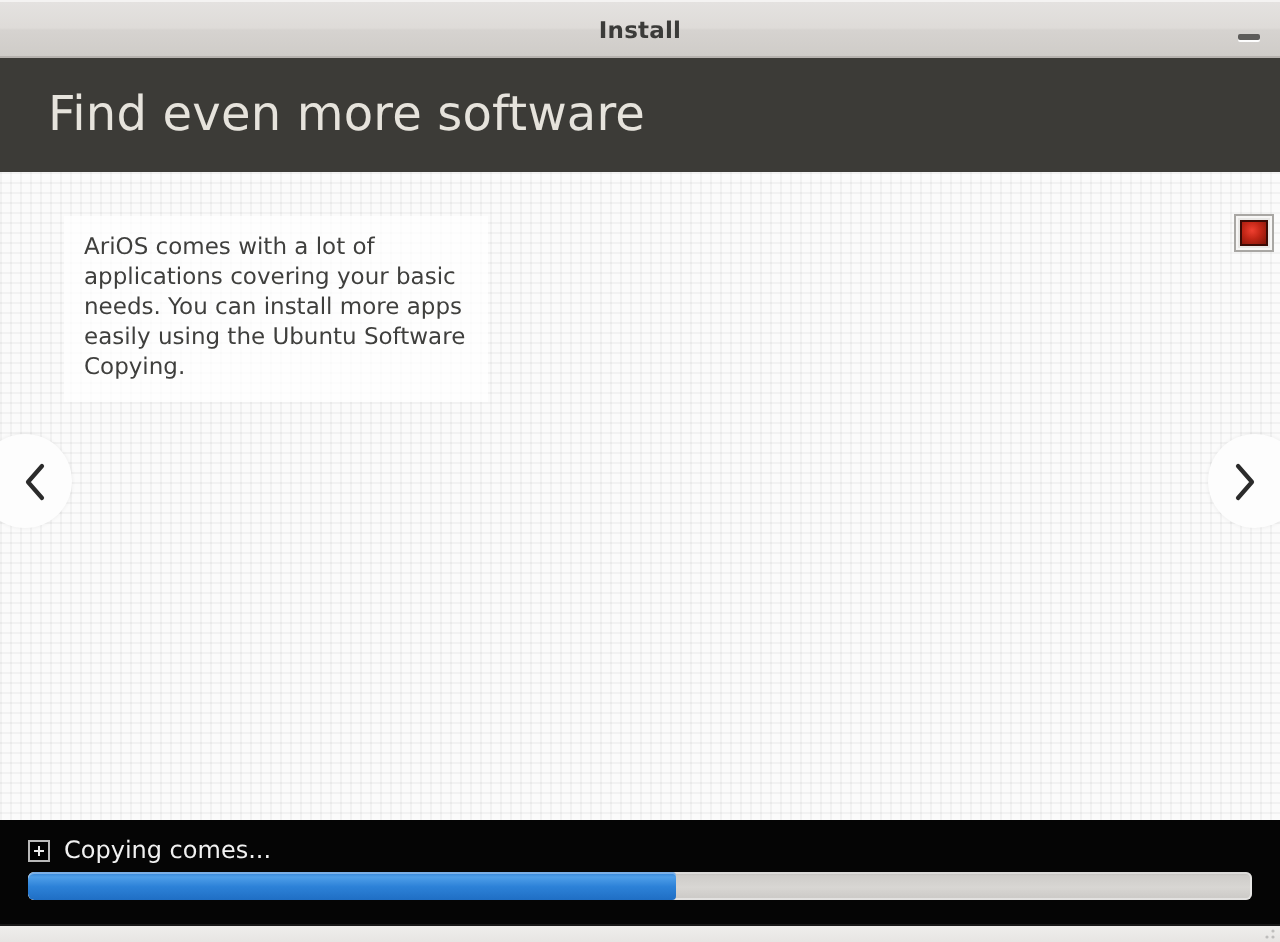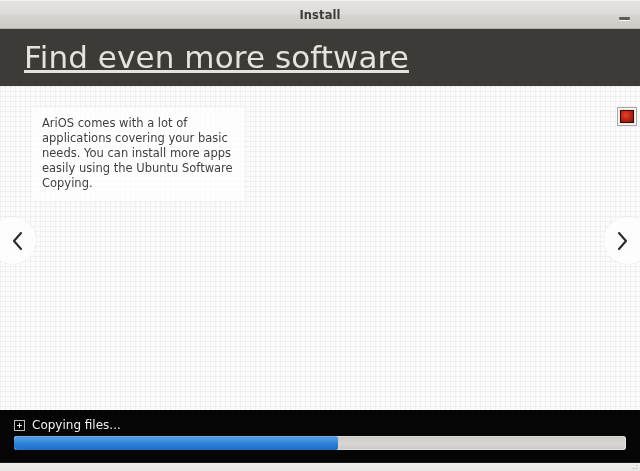--- a/index.html
+++ b/index.html
@@ -45,25 +45,24 @@
 
   
   .slide-header {
     position:absolute; left:0; top:29px; width:640px; height:57px;
     background:#3c3b37;
     overflow:hidden;
   }
   .slide-title {
     position:absolute; left:24px; top:0; height:57px;
     line-height:57px;
-    font-size:31px; font-weight:400;
+    font-size:24px; font-weight:400;
     color:#e6e3dc;
     letter-spacing:0.1px;
     white-space:nowrap;
-    text-decoration:underline;
   }
 
   
   .slide-body {
     position:absolute; left:0; top:86px; width:640px; height:324px;
     background-color:#fbfbfb;
     background-image:
       linear-gradient(rgba(0,0,0,0.035) 1px, transparent 1px),
       linear-gradient(90deg, rgba(0,0,0,0.035) 1px, transparent 1px);
     background-size:5px 5px, 5px 5px;
@@ -202,21 +201,21 @@
     <span>
       <svg width="12" height="20" viewBox="0 0 12 20">
         <polyline points="3,2 10,10 3,18" fill="none" stroke="#2b2b2b" stroke-width="2.1" stroke-linecap="round" stroke-linejoin="round"></polyline>
       </svg>
     </span>
   </div>
 
   <div class="progress-area">
     <div class="progress-row">
       <div class="expander"></div>
-      <div class="progress-label">Copying files...</div>
+      <div class="progress-label">Copying comes...</div>
     </div>
   </div>
 
   <div class="progress-track">
     <div class="progress-fill" style="width: 53%;"></div>
   </div>
 
   <div class="window-footer">
     <svg class="resize-grip" viewBox="0 0 8 8">
       <circle cx="6.5" cy="6.5" r="0.8" fill="#8a8a8a"></circle>

